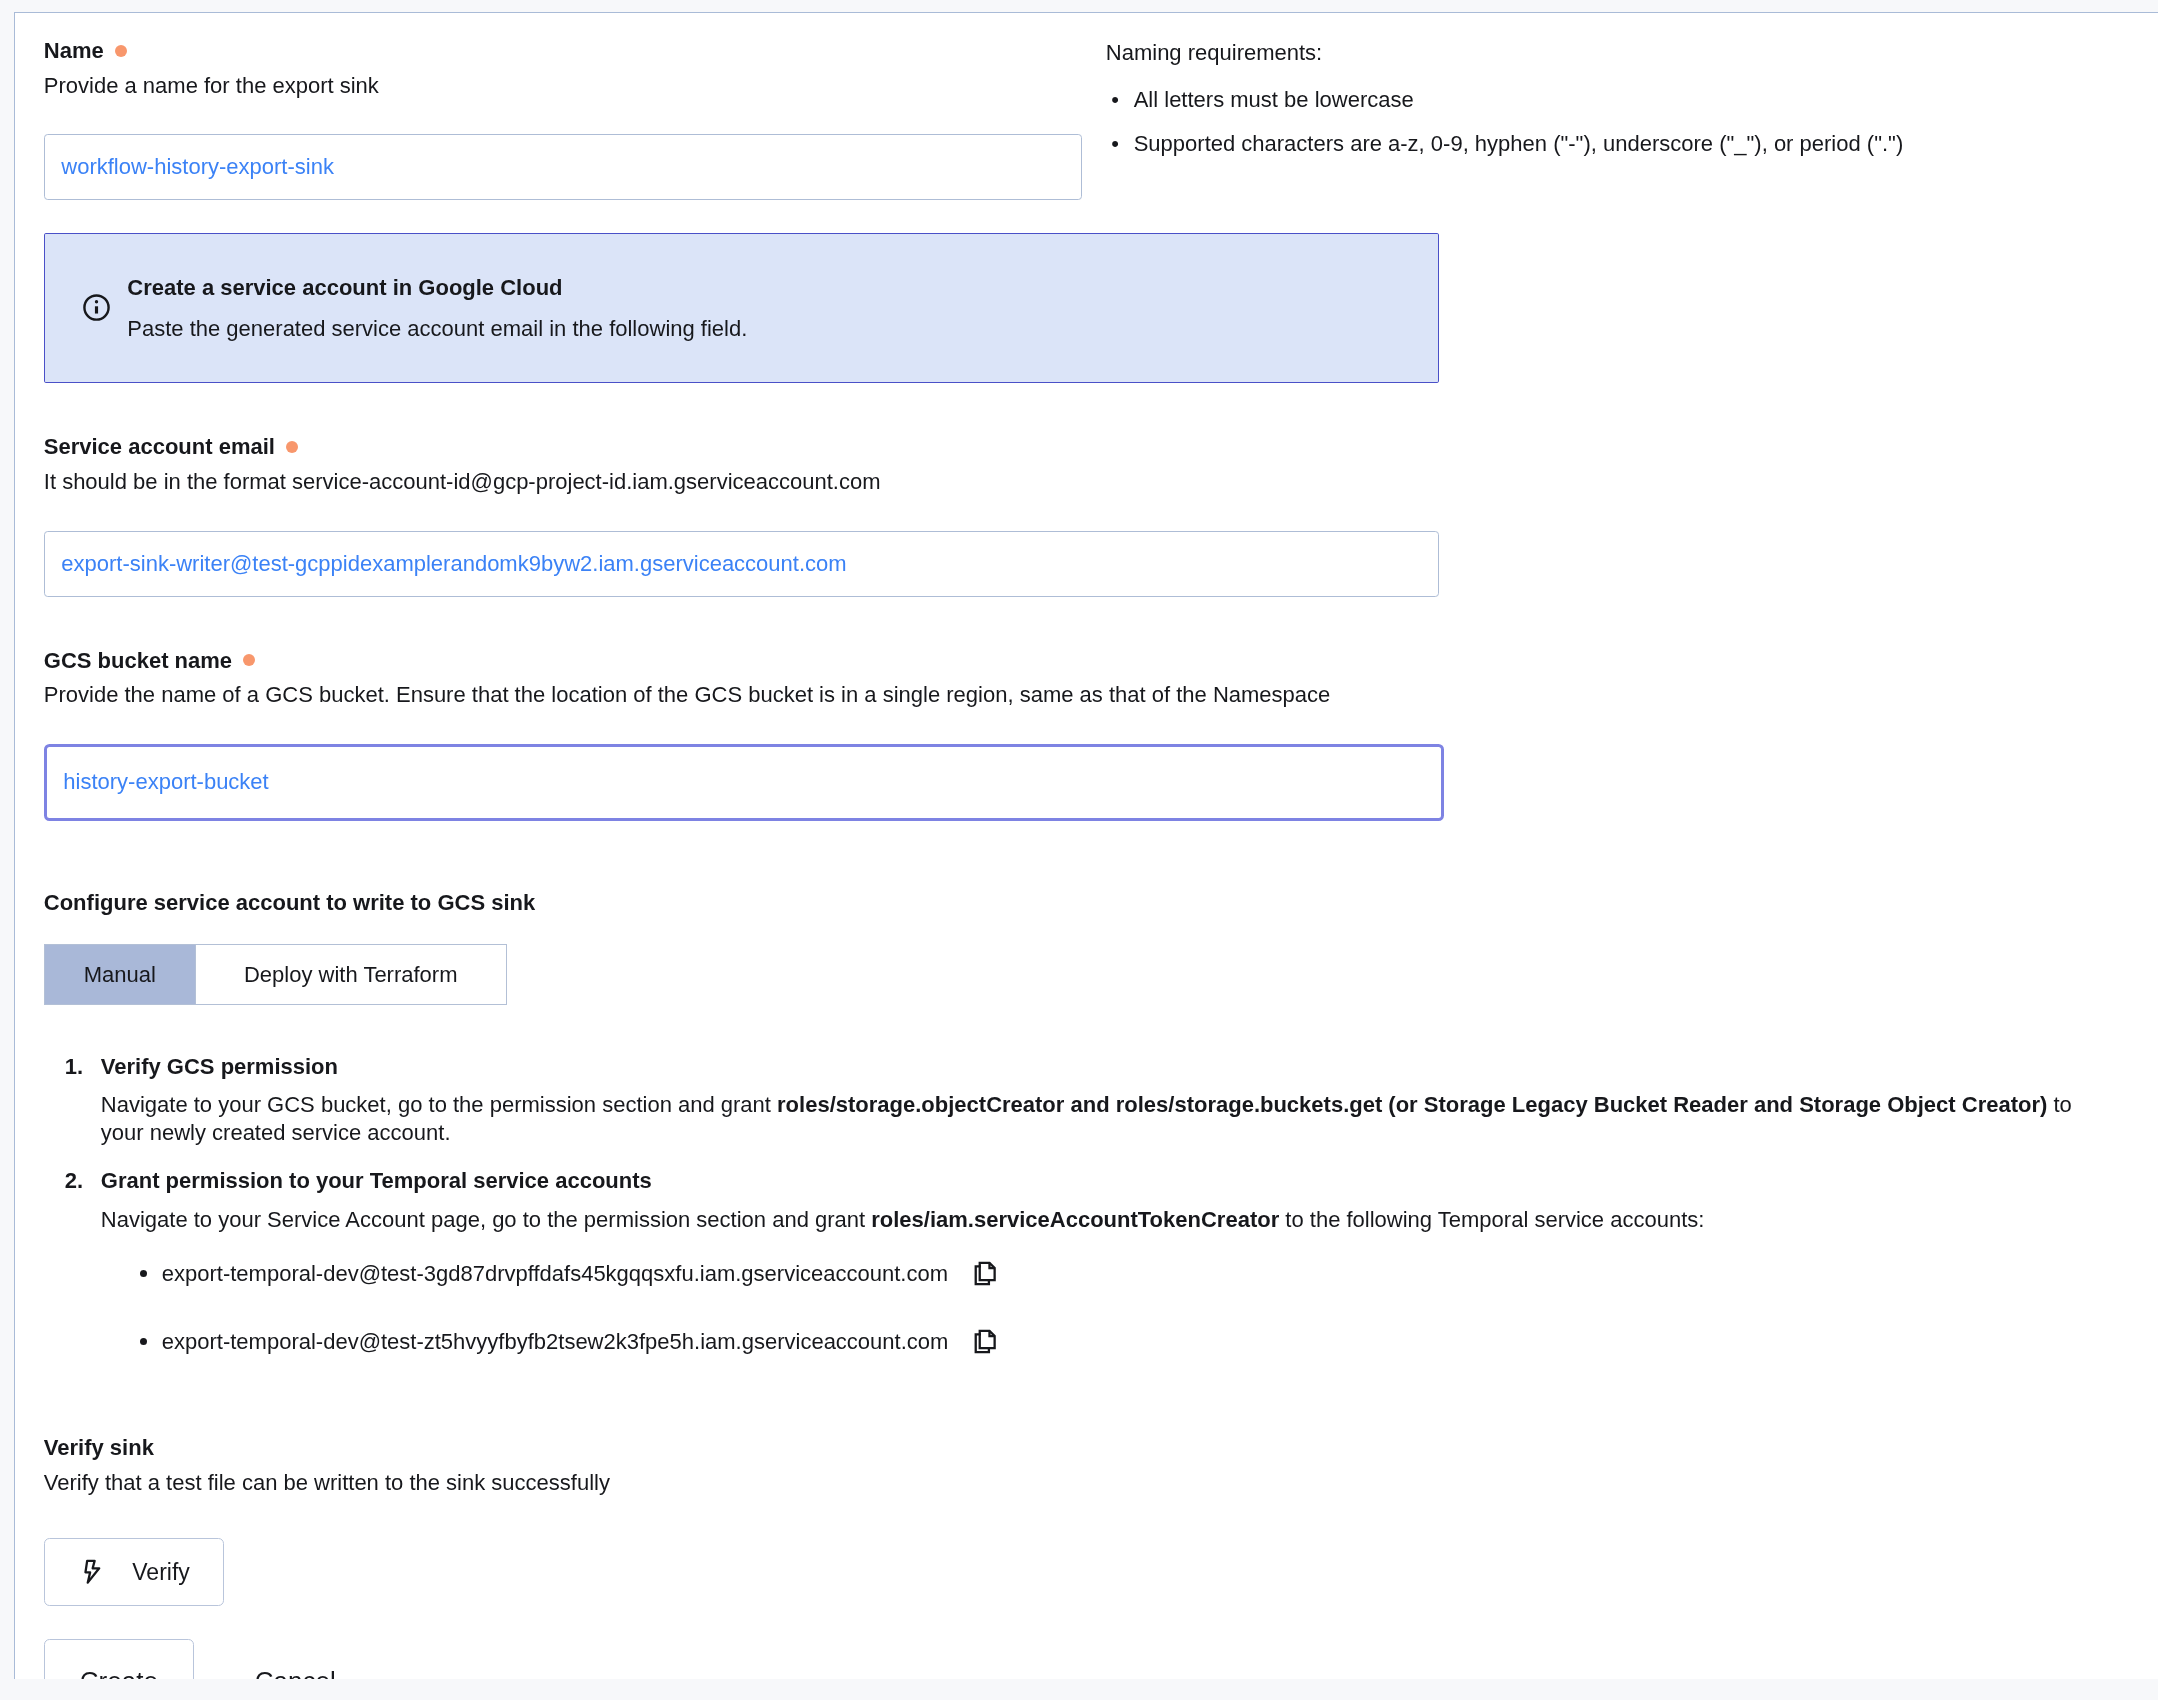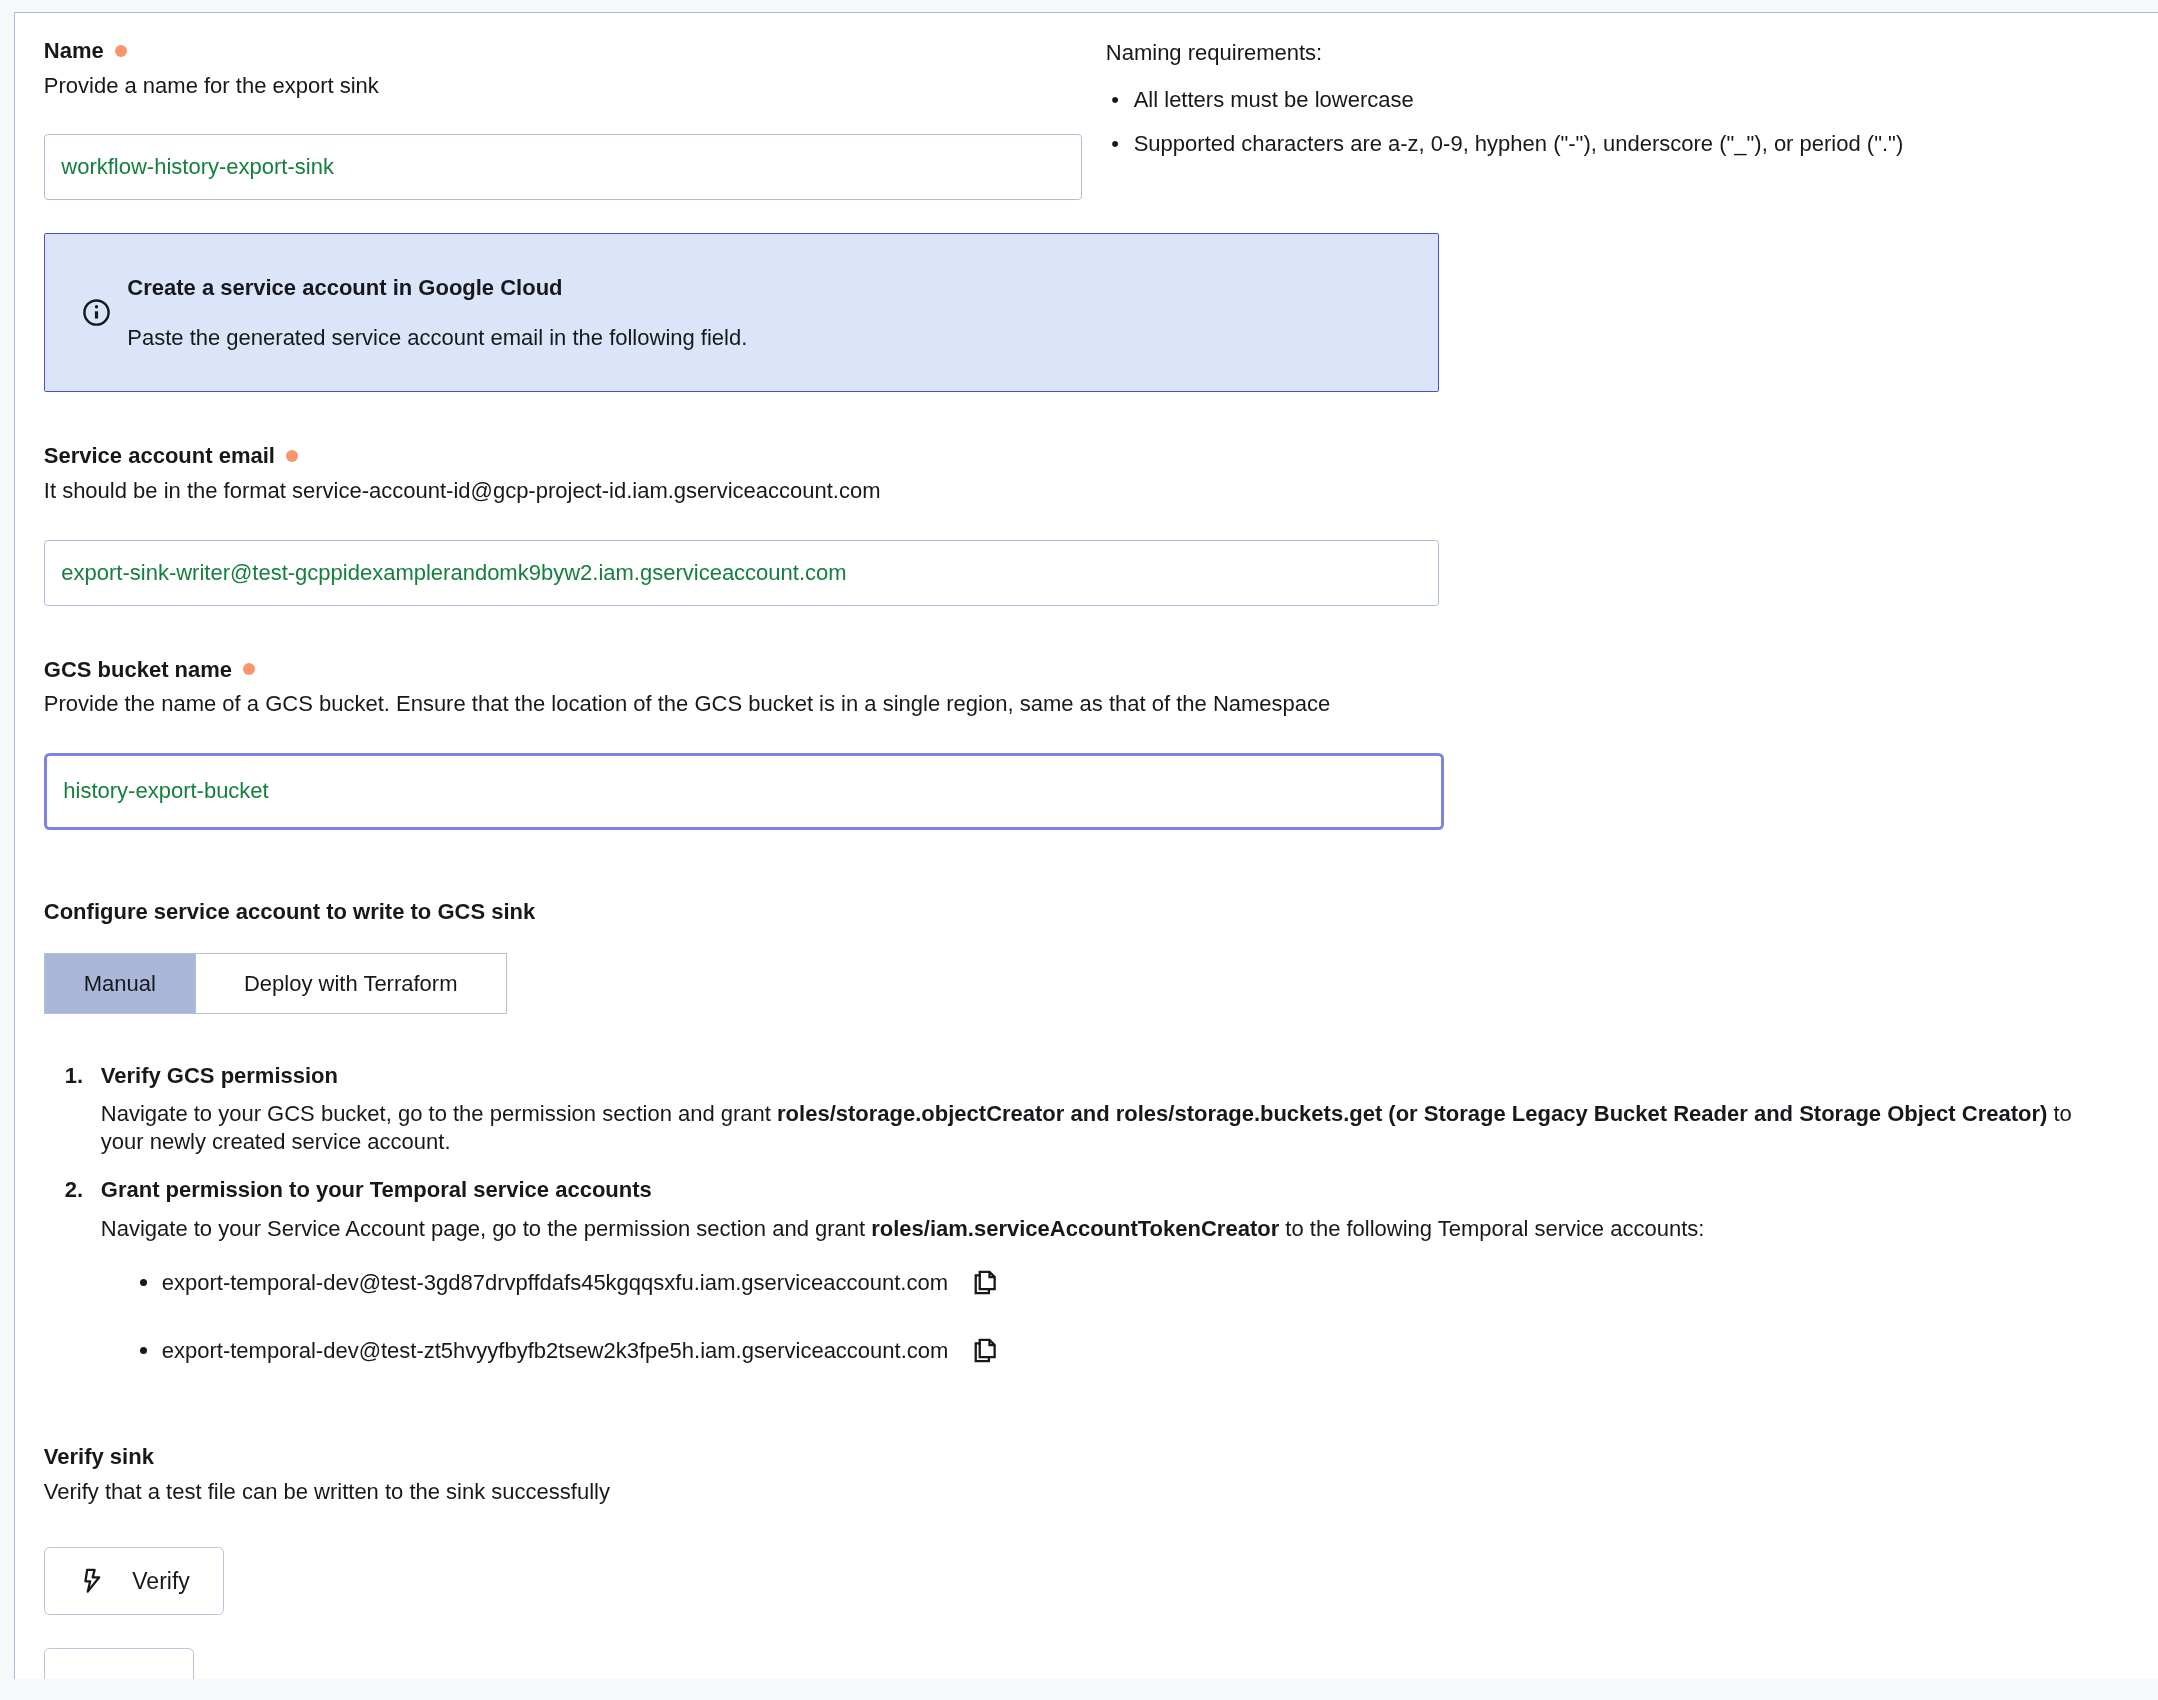--- a/index.html
+++ b/index.html
@@ -27,21 +27,21 @@
   .field-label { font-weight:bold; font-size:22px; display:flex; align-items:center; }
   .req-dot {
     display:inline-block; width:12px; height:12px; border-radius:50%;
     background:#f8976c; margin-left:11px;
   }
   .field-desc { margin-top:7.3px; }
 
   .text-input {
     display:block; height:66px; box-sizing:border-box;
     border:1.4px solid #aebdd6; border-radius:3.7px;
-    background:#fff; color:#15803d;
+    background:#fff; color:#3b82f6;
     font-family:"Liberation Sans", sans-serif; font-size:22px;
     padding:0 16.5px; margin-top:35px; outline:none;
   }
   .text-input.focused {
     border:3.7px solid #7e83e3; border-radius:5.5px; height:77px;
   }
 
   .top-row { display:flex; }
   .name-col { width:1038px; }
   .name-col .text-input { width:1038px; }
@@ -51,21 +51,21 @@
   .req-list .bullet { margin:0 14.7px 0 0; font-size:22px; }
 
   .info-banner {
     margin-top:33px; width:1395px; box-sizing:border-box;
     background:#dbe4f8; border:1.8px solid #4a50c8; border-radius:1.8px;
     padding:40px 37px;
   }
   .banner-row { display:flex; align-items:center; }
   .banner-icon { flex:0 0 auto; width:29px; height:29px; margin-right:16.5px; margin-top:-0.9px; }
   .banner-title { font-weight:bold; }
-  .banner-desc { margin-top:22px; }
+  .banner-desc { margin-top:13px; }
 
   .section { margin-top:50px; }
   .wide-input { width:1395px; }
   .focus-input { width:1400px; }
 
   .config-title { font-weight:bold; margin-top:68px; }
   .tab-group { display:inline-flex; margin-top:27.5px; border:1.4px solid #b3c0d6; box-sizing:border-box; }
   .tab {
     height:59px; display:flex; align-items:center; box-sizing:border-box;
     font-size:22px; cursor:default; background:#fff;

